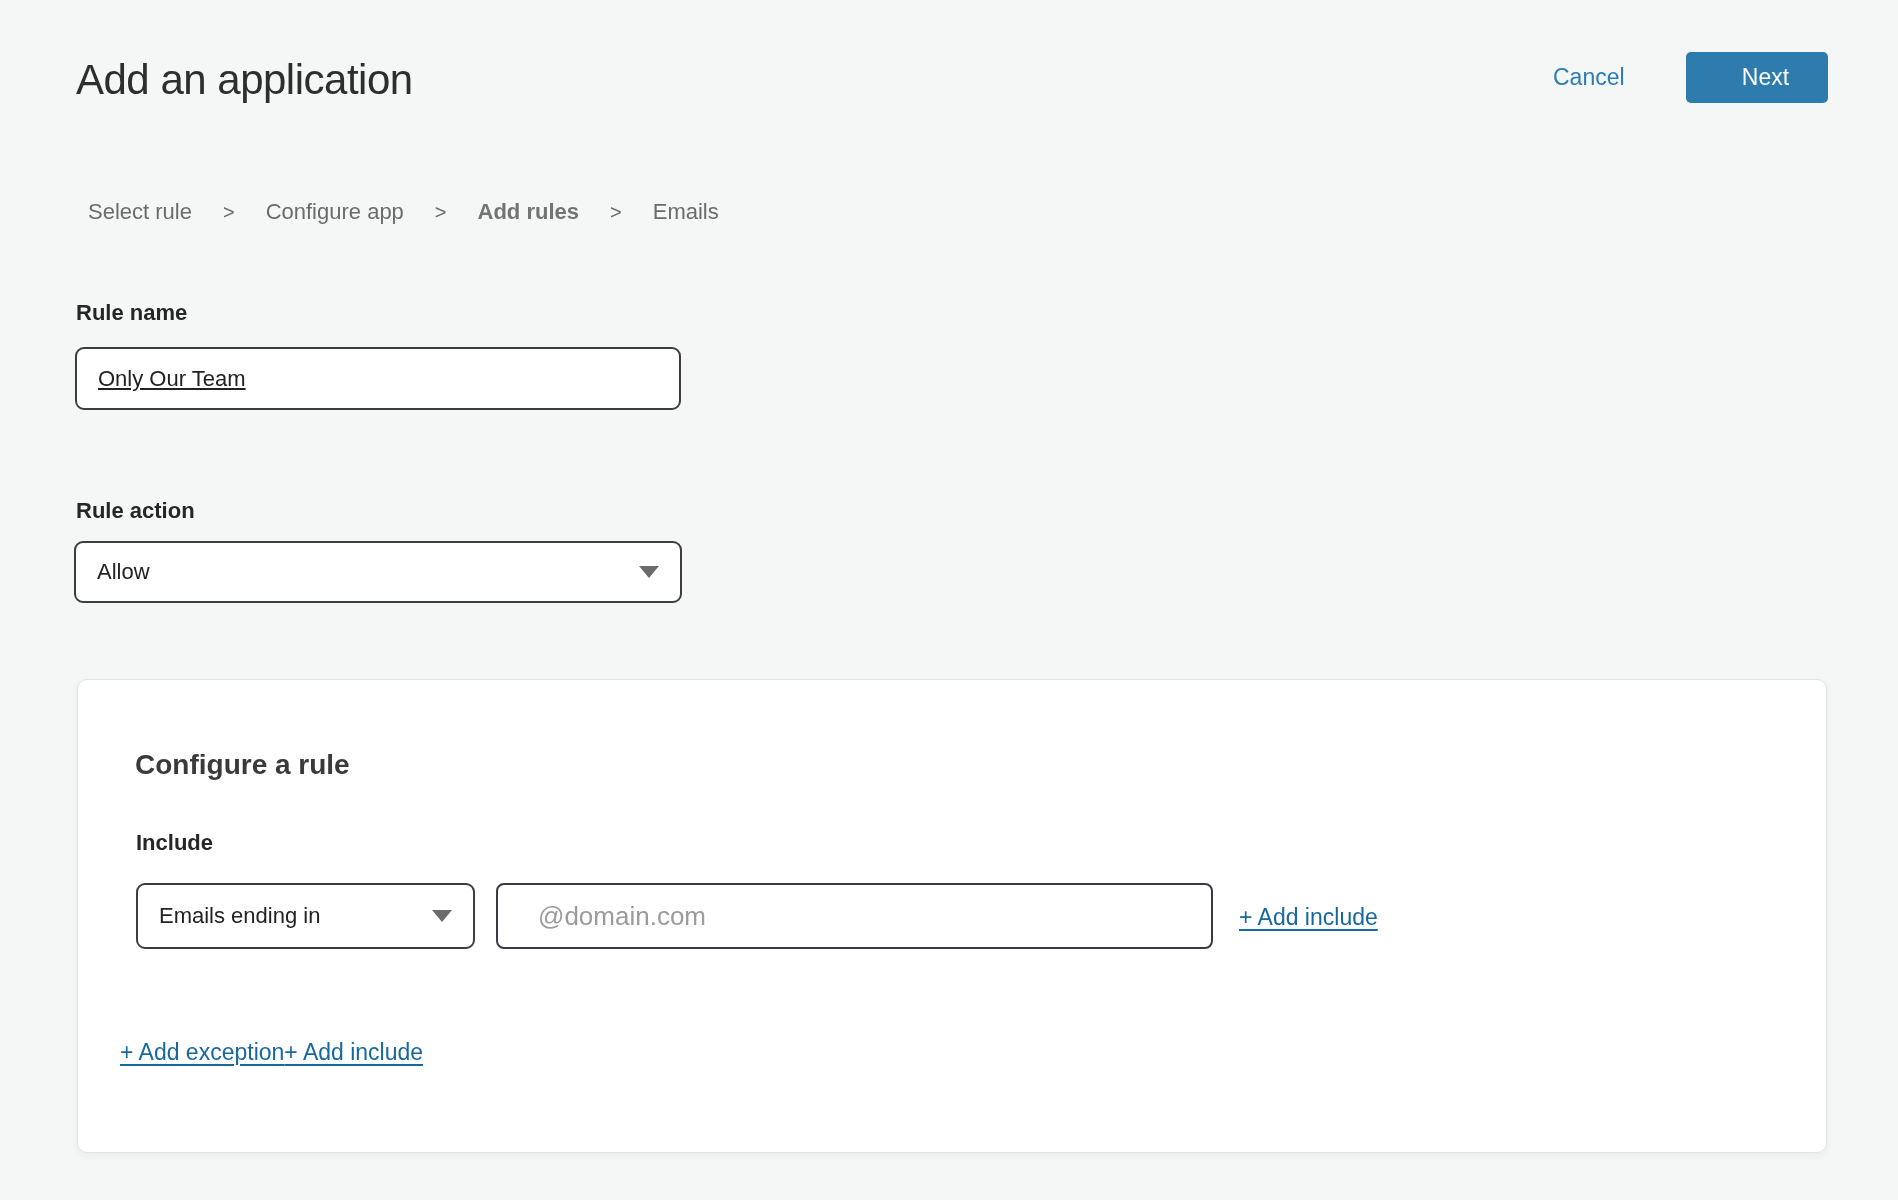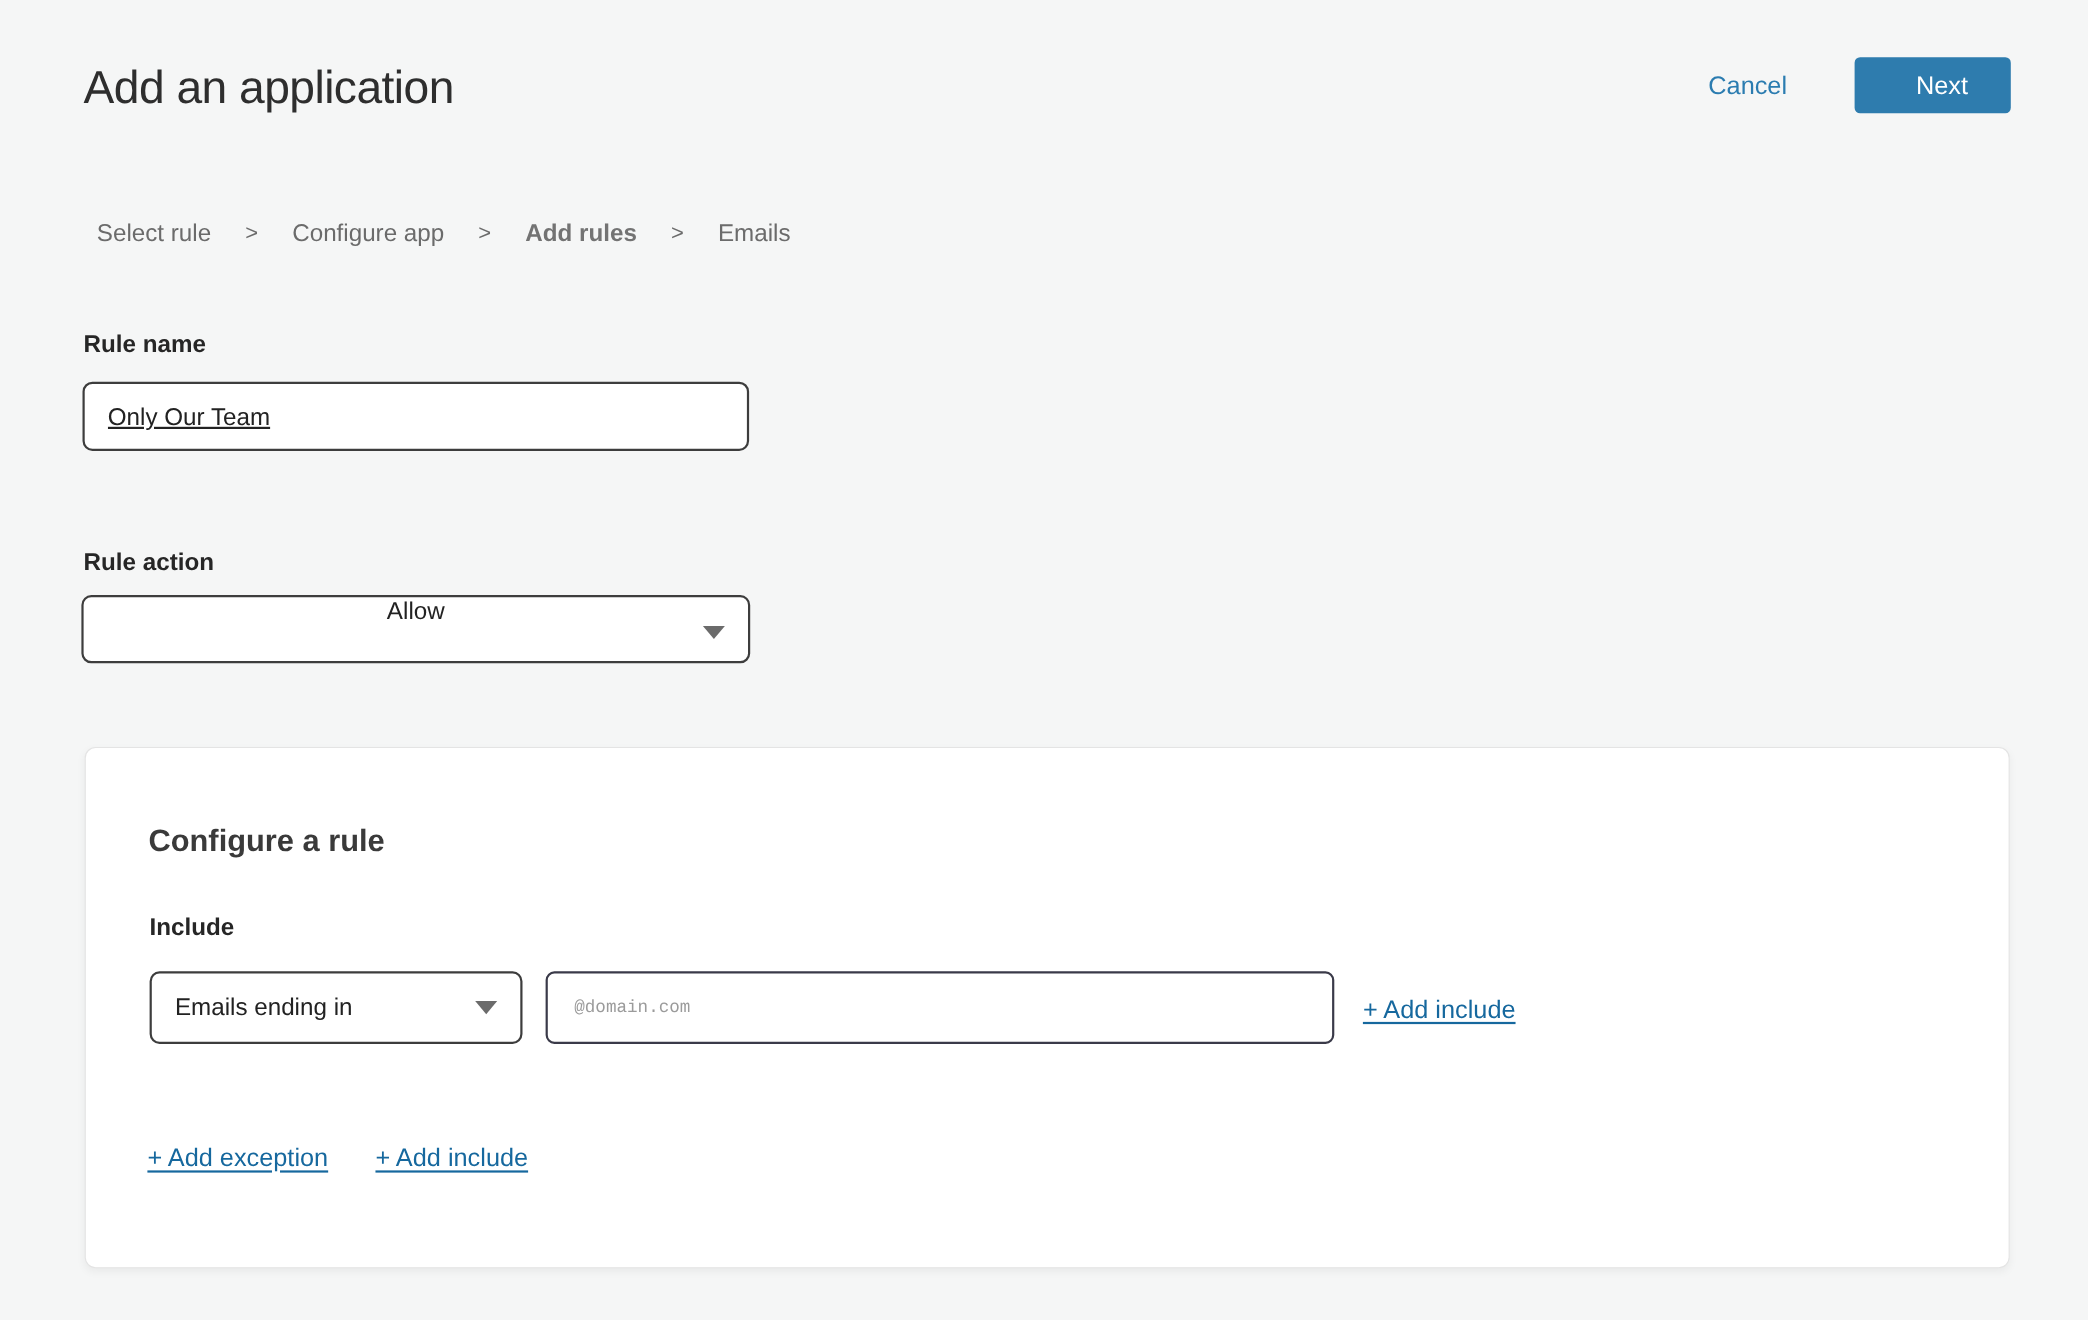--- a/index.html
+++ b/index.html
@@ -58,21 +58,21 @@
     font-size: 22px; color: #222222; font-family: inherit;
     padding: 0 21px; outline: none; text-decoration: underline;
   }
   .select-box {
     background: #ffffff;
     border: 2px solid #3d3d3d; border-radius: 9px;
     display: flex; align-items: center;
     font-size: 22px; color: #222222;
     padding: 0 21px; cursor: pointer;
   }
-  .select-rule-action { left: 74px; top: 541px; width: 608px; height: 62px; flex-direction: column; }
+  .select-rule-action { left: 74px; top: 541px; width: 608px; height: 62px; }
   .caret {
     margin-left: auto;
     width: 0; height: 0;
     border-left: 10px solid transparent;
     border-right: 10px solid transparent;
     border-top: 12px solid #6b6b6b;
   }
 
   
   .rule-card {
@@ -108,33 +108,33 @@
     font-size: 22px; color: #2f2f2f;
     white-space: nowrap;
   }
   .chip .chip-close {
     margin-left: 15px;
     font-size: 16px; font-weight: 700; color: #2b2b2b;
     cursor: pointer; line-height: 1;
   }
   .tag-placeholder-input {
     border: none; outline: none; background: transparent;
-    font-family: Liberation Mono, monospace; font-size: 16px; color: #222222;
-    margin-left: 12px; flex: 1; min-width: 50px;
+    font-family: Liberation Sans, sans-serif; font-size: 26px; color: #222222;
+    margin-left: 28px; flex: 1; min-width: 50px;
   }
   .tag-placeholder-input::placeholder { color: #9b9b9b; }
 
   .text-link {
     font-size: 23px; color: #16689e;
     text-decoration: underline;
     text-underline-offset: 4px;
     cursor: pointer;
   }
   .add-include-link { left: 1161px; top: 224px; }
-  .links-row { left: 56px; top: 359px; display: flex; gap: 43px; }
+  .links-row { left: 42px; top: 359px; display: flex; }
 </style>
 </head>
 <body>
 
 <h1 class="abs page-title">Add an application</h1>
 <a class="abs cancel-link">Cancel</a>
 <button class="abs next-button">Next</button>
 
 <nav class="abs breadcrumb">
   <span class="step">Select rule</span>

